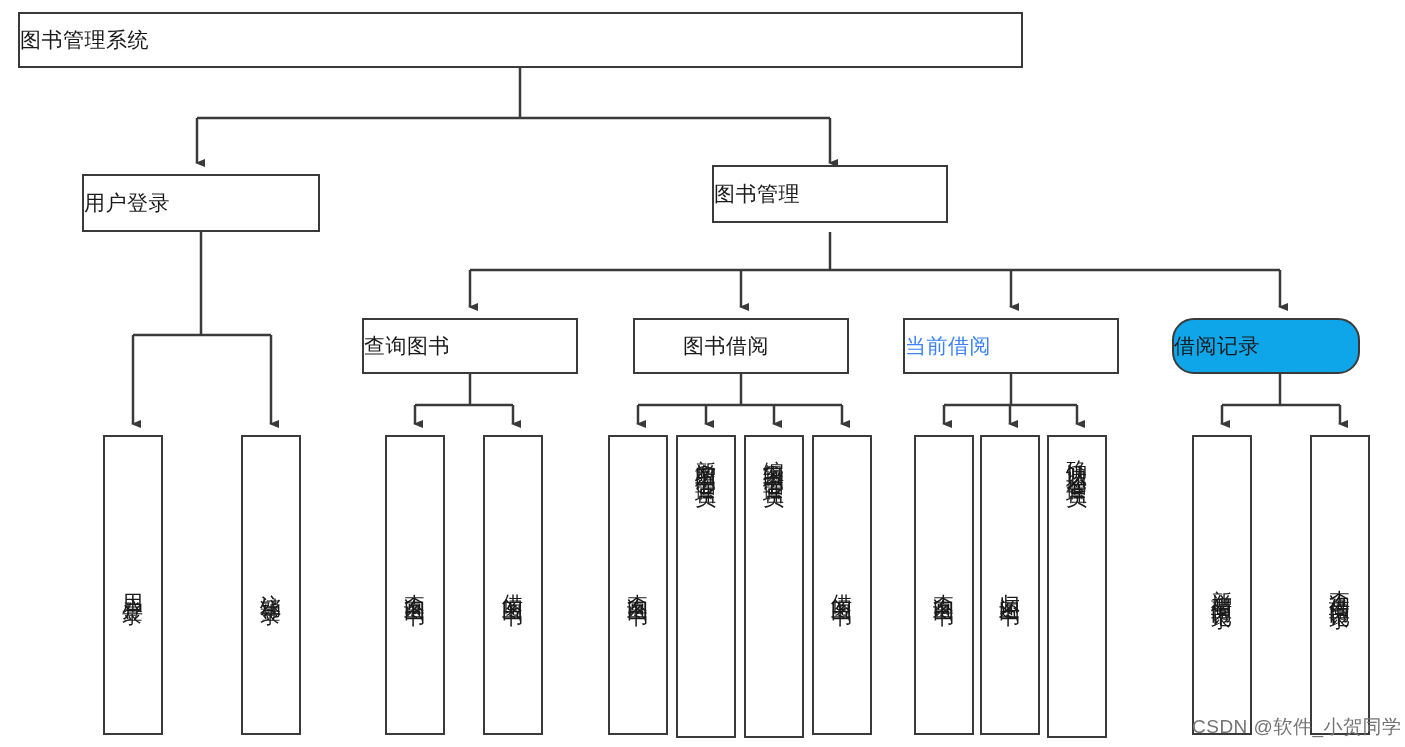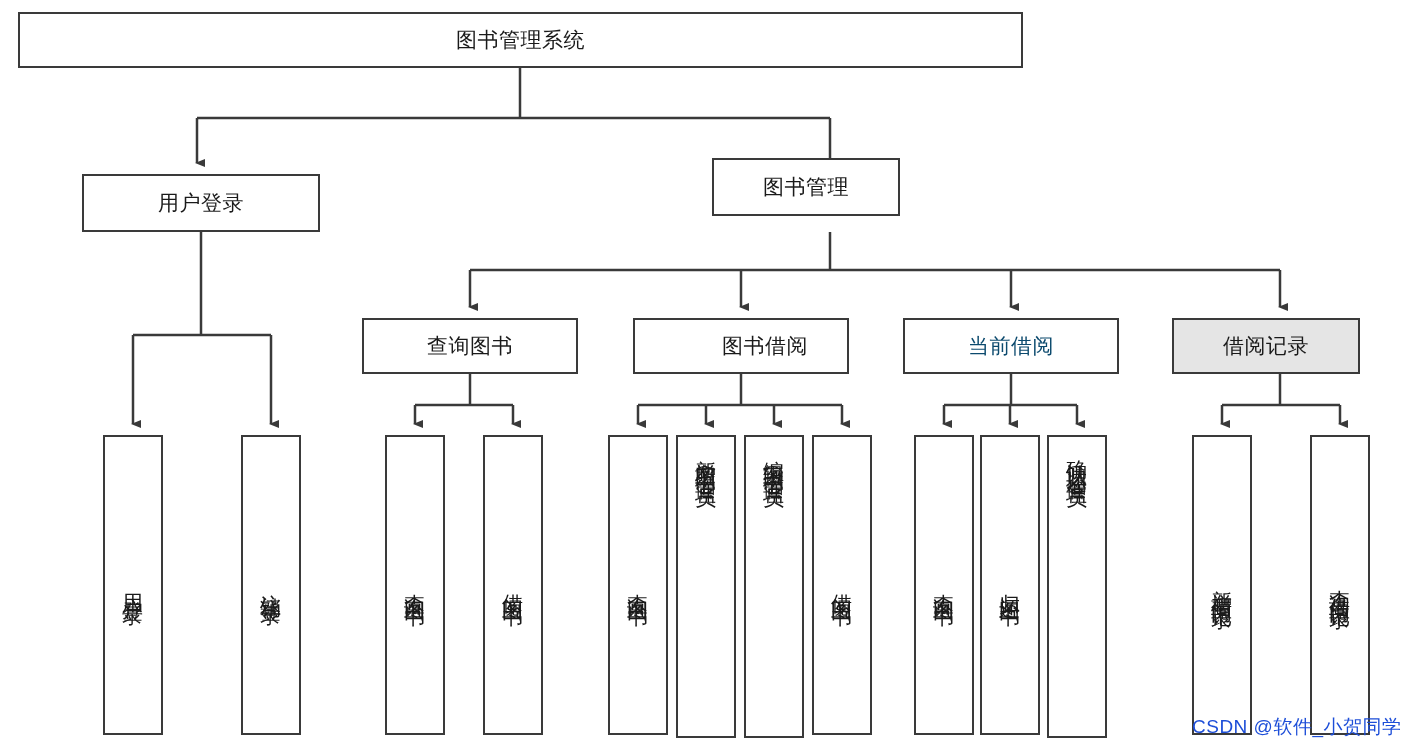--- a/index.html
+++ b/index.html
@@ -25,21 +25,21 @@
     height: 747px;
     pointer-events: none;
   }
   .node {
     position: absolute;
     box-sizing: border-box;
     background: #ffffff;
     border: 2px solid #3a3a3a;
     display: flex;
     align-items: center;
-    justify-content: center;
+    justify-content: flex-start;
     color: #1a1a1a;
   }
   .node.horizontal .node-label {
     writing-mode: horizontal-tb;
     font-size: 21px;
     line-height: 1.1;
     white-space: nowrap;
     letter-spacing: 0.5px;
   }
   .node.vertical {
@@ -115,33 +115,33 @@
       </g>
   </svg>
 
   <div id="node-layer">
       <div class="node horizontal" style="left: 18px; top: 12px; width: 1005px; height: 56px; border-color: rgb(58, 58, 58); background: rgb(255, 255, 255);">
         <span class="node-label" style="color: rgb(26, 26, 26);">图书管理系统</span>
       </div>
       <div class="node horizontal" style="left: 82px; top: 174px; width: 238px; height: 58px; border-color: rgb(58, 58, 58); background: rgb(255, 255, 255);">
         <span class="node-label" style="color: rgb(26, 26, 26);">用户登录</span>
       </div>
-      <div class="node horizontal" style="left: 712px; top: 158px; width: 188px; height: 58px; border-color: rgb(58, 58, 58); background: rgb(255, 255, 255);">
+      <div class="node horizontal" style="left: 712px; top: 165px; width: 236px; height: 58px; border-color: rgb(58, 58, 58); background: rgb(255, 255, 255);">
         <span class="node-label" style="color: rgb(26, 26, 26);">图书管理</span>
       </div>
       <div class="node horizontal" style="left: 362px; top: 318px; width: 216px; height: 56px; border-color: rgb(58, 58, 58); background: rgb(255, 255, 255);">
         <span class="node-label" style="color: rgb(26, 26, 26);">查询图书</span>
       </div>
       <div class="node horizontal" style="left: 633px; top: 318px; width: 216px; height: 56px; border-color: rgb(58, 58, 58); background: rgb(255, 255, 255); padding-left: 48px;">
         <span class="node-label" style="color: rgb(26, 26, 26);">图书借阅</span>
       </div>
       <div class="node horizontal" style="left: 903px; top: 318px; width: 216px; height: 56px; border-color: rgb(58, 58, 58); background: rgb(255, 255, 255);">
-        <span class="node-label" style="color: #0c4a6e;">当前借阅</span>
+        <span class="node-label" style="color: #3b82f6;">当前借阅</span>
       </div>
-      <div class="node horizontal" style="left: 1172px; top: 318px; width: 188px; height: 56px; border-color: rgb(58, 58, 58); background: #e5e5e5;">
+      <div class="node horizontal" style="left: 1172px; top: 318px; width: 188px; height: 56px; border-color: rgb(58, 58, 58); background: #0ea5e9; border-radius: 22px;">
         <span class="node-label" style="color: rgb(26, 26, 26);">借阅记录</span>
       </div>
       <div class="node vertical v-center" style="left: 103px; top: 435px; width: 60px; height: 300px; border-color: rgb(58, 58, 58); background: rgb(255, 255, 255);">
         <span class="node-label" style="color: rgb(26, 26, 26);">用户登录</span>
       </div>
       <div class="node vertical v-center" style="left: 241px; top: 435px; width: 60px; height: 300px; border-color: rgb(58, 58, 58); background: rgb(255, 255, 255);">
         <span class="node-label" style="color: rgb(26, 26, 26);">注销登录</span>
       </div>
       <div class="node vertical v-center" style="left: 385px; top: 435px; width: 60px; height: 300px; border-color: rgb(58, 58, 58); background: rgb(255, 255, 255);">
         <span class="node-label" style="color: rgb(26, 26, 26);">查询图书</span>
@@ -171,15 +171,15 @@
         <span class="node-label" style="color: rgb(26, 26, 26);">确认归还（管理员）</span>
       </div>
       <div class="node vertical v-center" style="left: 1192px; top: 435px; width: 60px; height: 300px; border-color: rgb(58, 58, 58); background: rgb(255, 255, 255);">
         <span class="node-label" style="color: rgb(26, 26, 26);">新增借阅记录</span>
       </div>
       <div class="node vertical v-center" style="left: 1310px; top: 435px; width: 60px; height: 300px; border-color: rgb(58, 58, 58); background: rgb(255, 255, 255);">
         <span class="node-label" style="color: rgb(26, 26, 26);">查询借阅记录</span>
       </div>
     </div>
 
-  <div class="watermark" style="left: 1192px; top: 714px; color: #1d4ed8;">CSDN @软件_小贺同学</div>
+  <div class="watermark" style="left: 1192px; top: 714px; color: #737373;">CSDN @软件_小贺同学</div>
 
 </div>
 
 </body></html>

